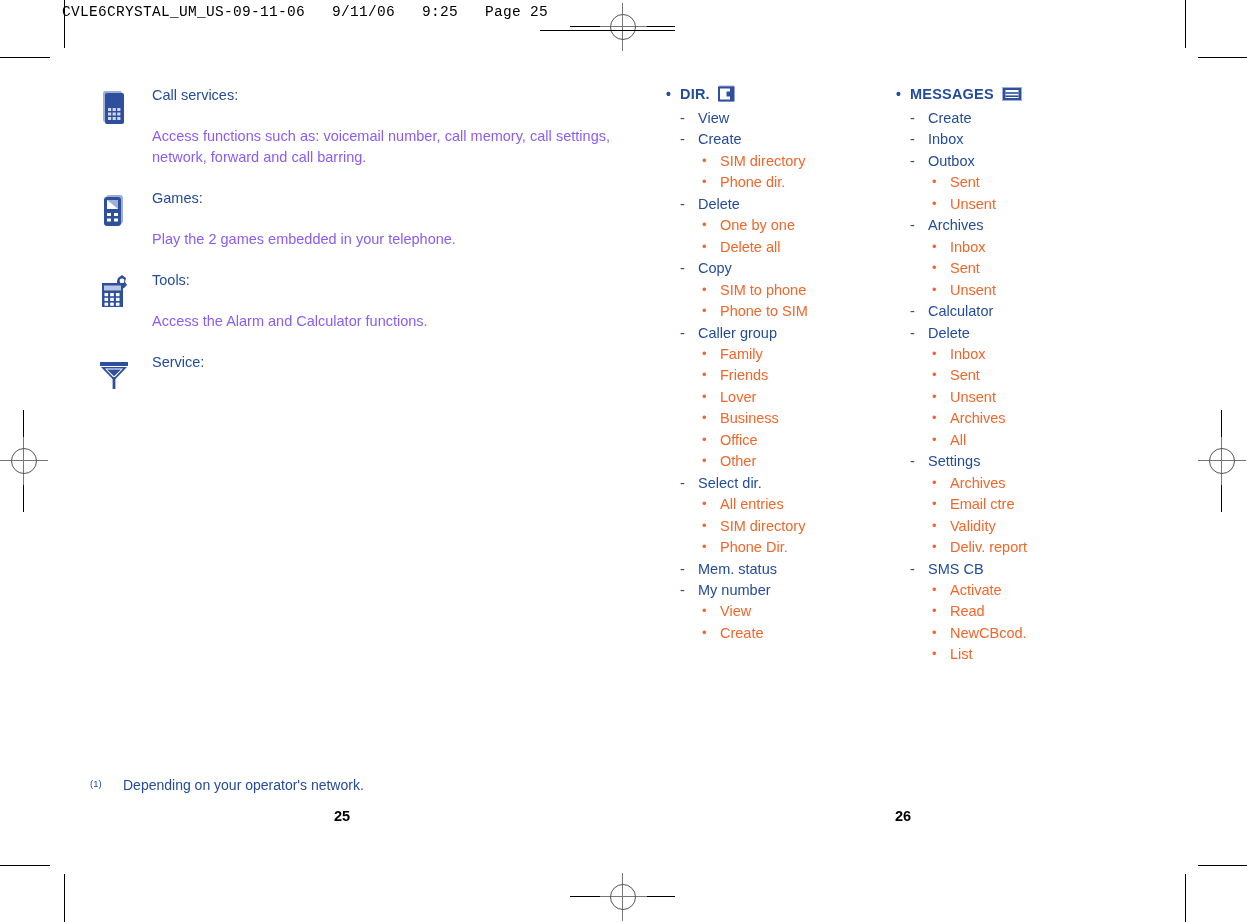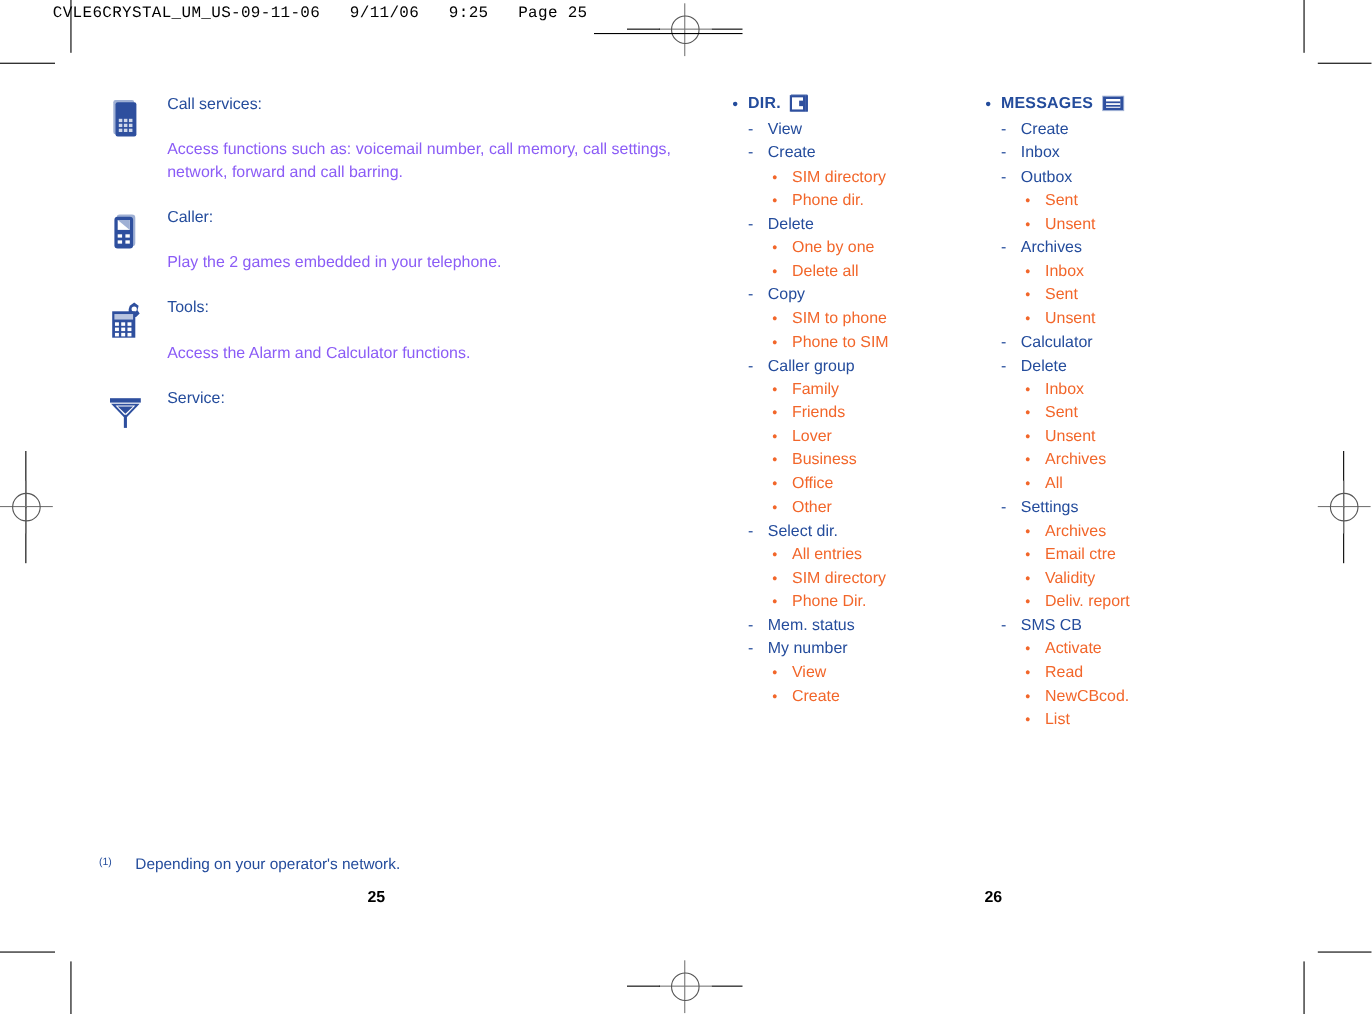--- a/index.html
+++ b/index.html
@@ -46,21 +46,21 @@
   .reg-target .hline {
     position: absolute;
     left: 0; top: 23px;
     width: 48px; height: 1px;
     background: #777;
   }
 
   
   #header-slug {
     position: absolute;
-    left: 48px;
+    left: 62px;
     top: 4px;
     font-family: "Liberation Mono", monospace;
     font-size: 14.5px;
     letter-spacing: 0.3px;
     color: #000000;
     white-space: pre;
   }
   #slug-rule {
     position: absolute;
     left: 540px;
@@ -256,21 +256,21 @@
           <rect x="12" y="5" width="17" height="29" rx="3" fill="#9FB0D4"></rect>
           <rect x="10" y="7" width="17" height="29" rx="3" fill="#2E4F9E"></rect>
           <rect x="13" y="10" width="11" height="9" fill="#ffffff"></rect>
           <path d="M13 10 L24 19 L24 10 Z" fill="#9FB0D4"></path>
           <rect x="13" y="23" width="4" height="3" fill="#ffffff"></rect>
           <rect x="20" y="23" width="4" height="3" fill="#ffffff"></rect>
           <rect x="13" y="28.5" width="4" height="3" fill="#ffffff"></rect>
           <rect x="20" y="28.5" width="4" height="3" fill="#ffffff"></rect>
         </svg>
       </span>
-      <h3>Caller:</h3>
+      <h3>Games:</h3>
       <p>Play the 2 games embedded in your telephone.</p>
     </div>
 
     <div class="feature">
       <span class="feature-icon">
         <svg width="40" height="40" viewBox="0 0 40 40">
           <path d="M24 6 l4 -3 4 3 -1 4 2 3 -3 3 -4 1 -3 -3 0 -5 z" fill="#2E4F9E"></path>
           <circle cx="28" cy="9" r="2.4" fill="#ffffff"></circle>
           <rect x="8" y="11" width="21" height="24" fill="#2E4F9E"></rect>
           <rect x="10" y="13.5" width="17" height="5" fill="#b9c5e0"></rect>

